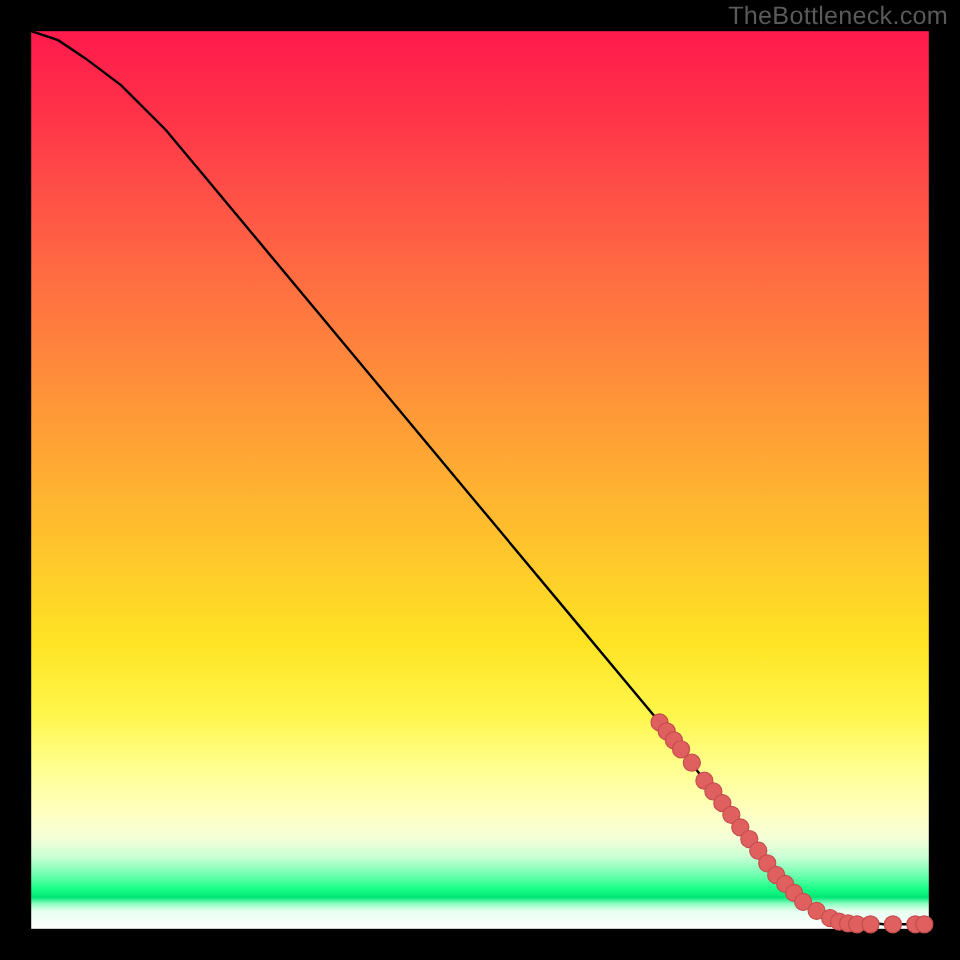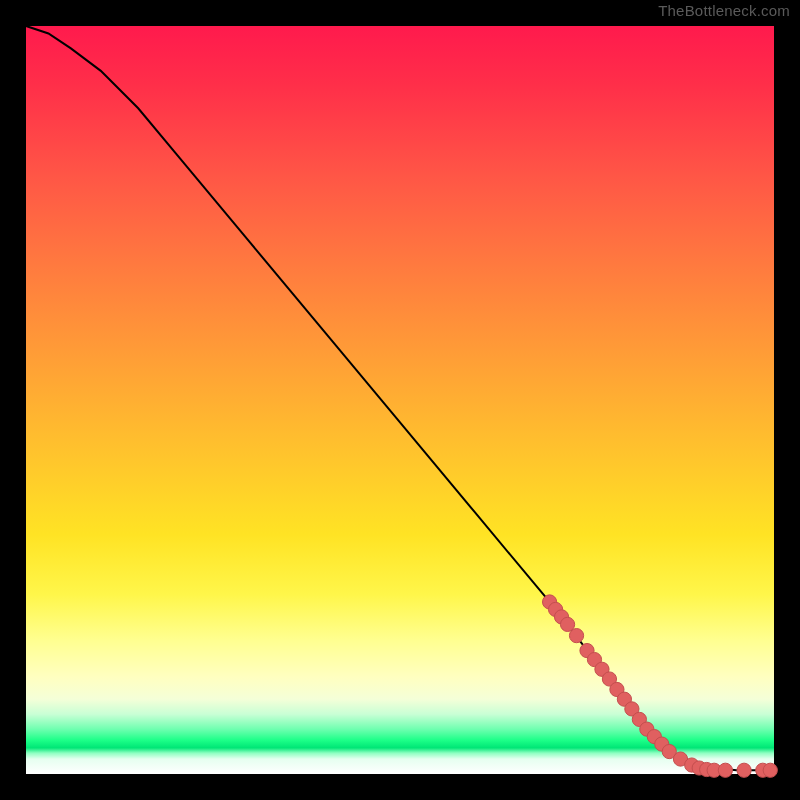--- a/index.html
+++ b/index.html
@@ -15,21 +15,21 @@
     position: relative;
     width: 800px;
     height: 800px;
     background: #000;
   }
   .attribution {
     position: absolute;
     top: 2px;
     right: 10px;
     color: #5a5a5a;
-    font-size: 15px;
+    font-size: 21px;
     letter-spacing: 0.2px;
     font-family: Arial, Helvetica, sans-serif;
   }
   .plot-area {
     position: absolute;
     left: 26px;
     top: 26px;
     width: 748px;
     height: 748px;
     

